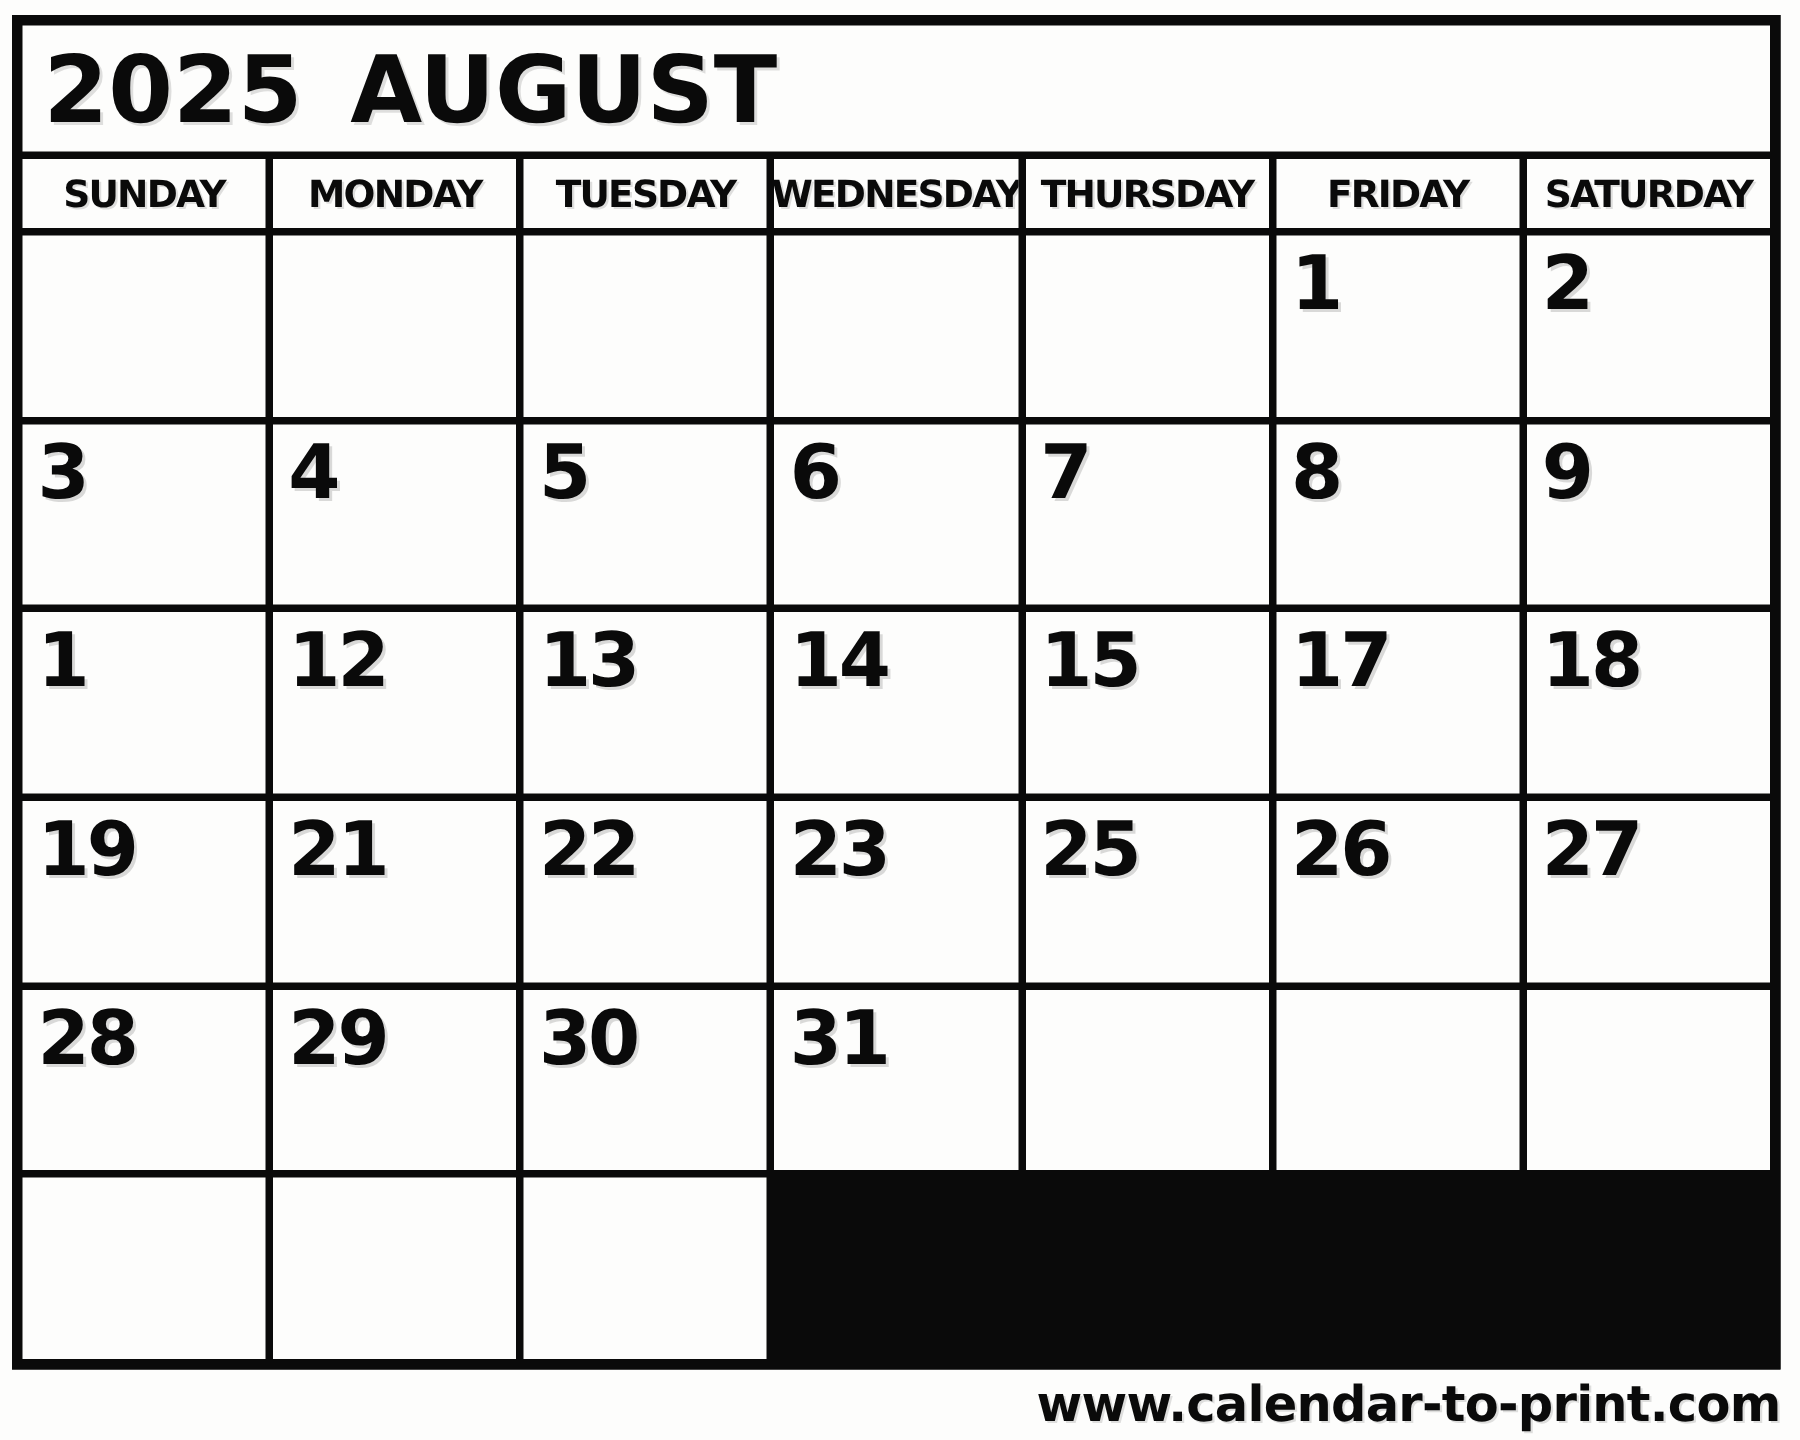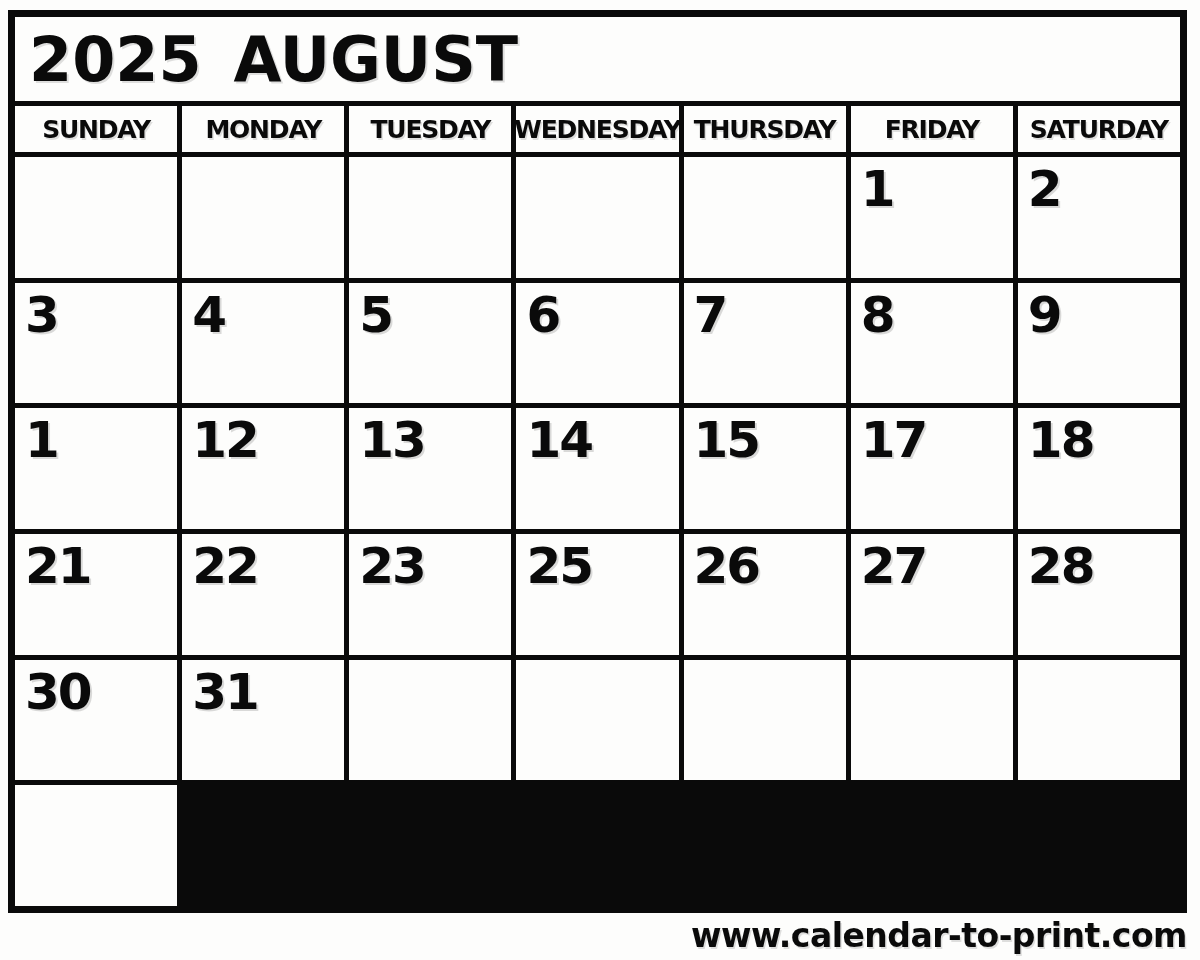--- a/index.html
+++ b/index.html
@@ -110,27 +110,29 @@
       <div class="cell day-cell">7</div>
       <div class="cell day-cell">8</div>
       <div class="cell day-cell">9</div>
       <div class="cell day-cell">1</div>
       <div class="cell day-cell">12</div>
       <div class="cell day-cell">13</div>
       <div class="cell day-cell">14</div>
       <div class="cell day-cell">15</div>
       <div class="cell day-cell">17</div>
       <div class="cell day-cell">18</div>
+      <div class="cell day-cell">19</div>
       <div class="cell day-cell">21</div>
       <div class="cell day-cell">22</div>
       <div class="cell day-cell">23</div>
       <div class="cell day-cell">25</div>
       <div class="cell day-cell">26</div>
       <div class="cell day-cell">27</div>
       <div class="cell day-cell">28</div>
+      <div class="cell day-cell">29</div>
       <div class="cell day-cell">30</div>
       <div class="cell day-cell">31</div>
       <div class="cell day-cell"></div>
       <div class="cell day-cell"></div>
       <div class="cell day-cell"></div>
       <div class="cell day-cell"></div>
       <div class="cell day-cell"></div>
       <div class="cell day-cell"></div>
     </div>
 

